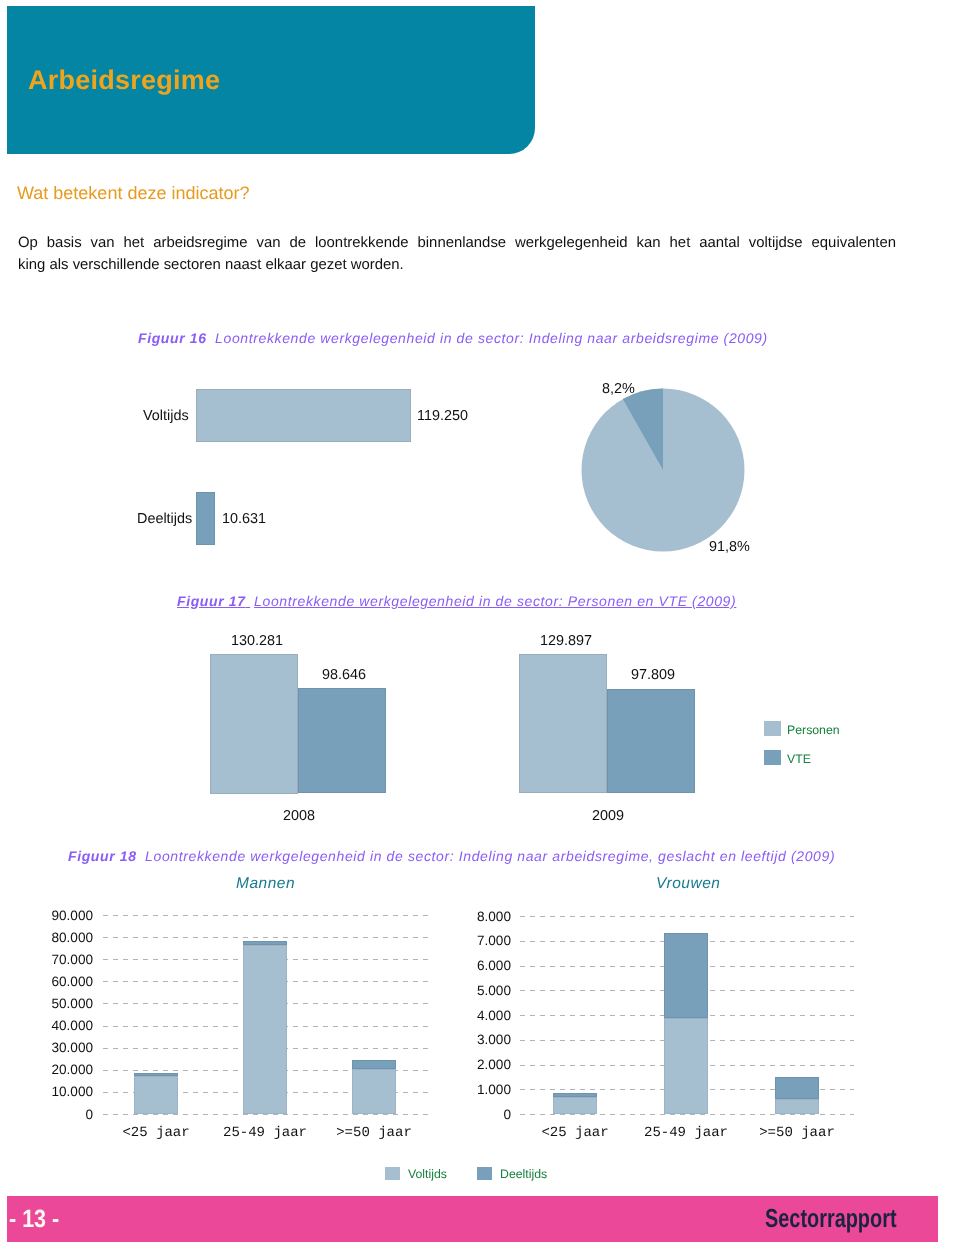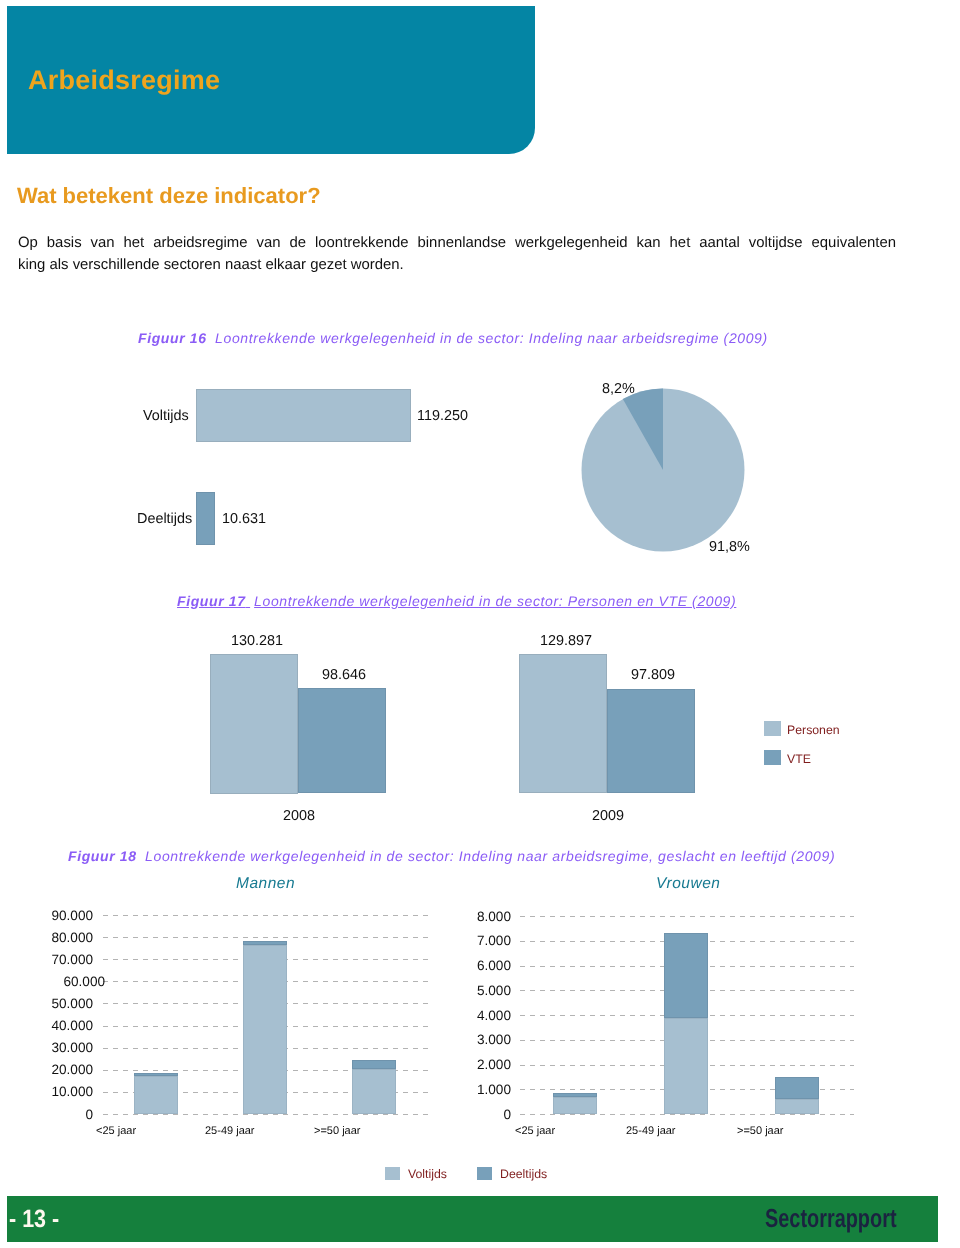--- a/index.html
+++ b/index.html
@@ -10,44 +10,44 @@
   .page{position:absolute;left:0;top:0;width:960px;height:1248px;}
 
   
   #hdr{position:absolute;left:7px;top:6px;width:528px;height:148px;background:#0485a4;
        border-bottom-right-radius:26px;}
   #hdr .t1{position:absolute;left:21px;top:26px;font-size:24.5px;font-weight:bold;color:#fbfdfd;
            letter-spacing:0px;line-height:26px;white-space:nowrap;}
   #hdr .t2{position:absolute;left:21px;top:61px;font-size:27px;font-weight:bold;color:#efa41d;line-height:26px;white-space:nowrap;letter-spacing:.25px;}
 
   
-  #q{position:absolute;left:17px;top:183px;font-size:22px;font-weight:bold;color:#e89a1f;letter-spacing:0px;}
+  #q{position:absolute;left:17px;top:183px;font-size:18px;font-weight:normal;color:#e89a1f;letter-spacing:0px;}
   #body{position:absolute;left:18px;top:232px;width:878px;font-size:14.9px;color:#111;
         line-height:22px;}
   #body .l{display:block;text-align:justify;text-align-last:justify;white-space:pre-wrap;}
   #body .l.last{text-align-last:left;}
 
   
   .cap{position:absolute;font-size:14px;color:#8b5cf6;font-style:italic;white-space:nowrap;letter-spacing:.62px;}
   .cap .ct{margin-left:4px;}
   .cap .n{font-weight:bold;}
 
   
   .bar{position:absolute;}
   .lbl{position:absolute;font-size:14.4px;color:#111;white-space:nowrap;}
   .swatch{position:absolute;}
-  .lgtxt{position:absolute;font-size:12.3px;color:#7f1d1d;white-space:nowrap;}
+  .lgtxt{position:absolute;font-size:12.3px;color:#15803d;white-space:nowrap;}
   .subt{position:absolute;font-size:15.5px;font-style:italic;color:#177a91;white-space:nowrap;letter-spacing:.5px;}
 
   .grid{position:absolute;height:1px;background-image:repeating-linear-gradient(to right,#b3b3b3 0 5px,rgba(0,0,0,0) 5px 10px);}
   .ytick{position:absolute;font-size:13.6px;color:#111;text-align:right;white-space:nowrap;}
-  .xtick{position:absolute;font-size:11px;color:#111;white-space:nowrap;}
+  .xtick{position:absolute;font-size:14px;color:#111;text-align:center;white-space:nowrap;font-family:Liberation Mono, monospace;}
 
   
-  #foot{position:absolute;left:7px;top:1196px;width:931px;height:46px;background:#15803d;}
+  #foot{position:absolute;left:7px;top:1196px;width:931px;height:46px;background:#ec4899;}
   #foot .pg{position:absolute;left:2px;top:9px;color:#fdf8ee;font-size:25px;font-weight:bold;transform:scaleX(0.86);transform-origin:left top;}
   #foot .sr{position:absolute;left:758px;top:7px;color:#1b2340;font-size:26px;font-weight:bold;transform:scaleX(0.765);transform-origin:left top;}
 </style>
 </head>
 <body>
 
 <div class="page">
 
   <div id="hdr">
     <div class="t2">Arbeidsregime</div>
@@ -130,21 +130,21 @@
     <div class="grid" style="left:520px;top:1064.5px;width:334px;"></div>
     <div class="grid" style="left:520px;top:1039.8px;width:334px;"></div>
     <div class="grid" style="left:520px;top:1015.0px;width:334px;"></div>
     <div class="grid" style="left:520px;top:990.2px;width:334px;"></div>
     <div class="grid" style="left:520px;top:965.5px;width:334px;"></div>
     <div class="grid" style="left:520px;top:940.8px;width:334px;"></div>
     <div class="grid" style="left:520px;top:916.0px;width:334px;"></div>
     <div class="ytick" style="left:0px;top:907.5px;width:93px;">90.000</div>
     <div class="ytick" style="left:0px;top:929.6px;width:93px;">80.000</div>
     <div class="ytick" style="left:0px;top:951.7px;width:93px;">70.000</div>
-    <div class="ytick" style="left:0px;top:973.8px;width:93px;margin-left:12px;">60.000</div>
+    <div class="ytick" style="left:0px;top:973.8px;width:93px;">60.000</div>
     <div class="ytick" style="left:0px;top:995.9px;width:93px;">50.000</div>
     <div class="ytick" style="left:0px;top:1018.1px;width:93px;">40.000</div>
     <div class="ytick" style="left:0px;top:1040.2px;width:93px;">30.000</div>
     <div class="ytick" style="left:0px;top:1062.3px;width:93px;">20.000</div>
     <div class="ytick" style="left:0px;top:1084.4px;width:93px;">10.000</div>
     <div class="ytick" style="left:0px;top:1106.5px;width:93px;">0</div>
     <div class="ytick" style="left:417px;top:908.5px;width:94px;">8.000</div>
     <div class="ytick" style="left:417px;top:933.2px;width:94px;">7.000</div>
     <div class="ytick" style="left:417px;top:958.0px;width:94px;">6.000</div>
     <div class="ytick" style="left:417px;top:982.8px;width:94px;">5.000</div>

